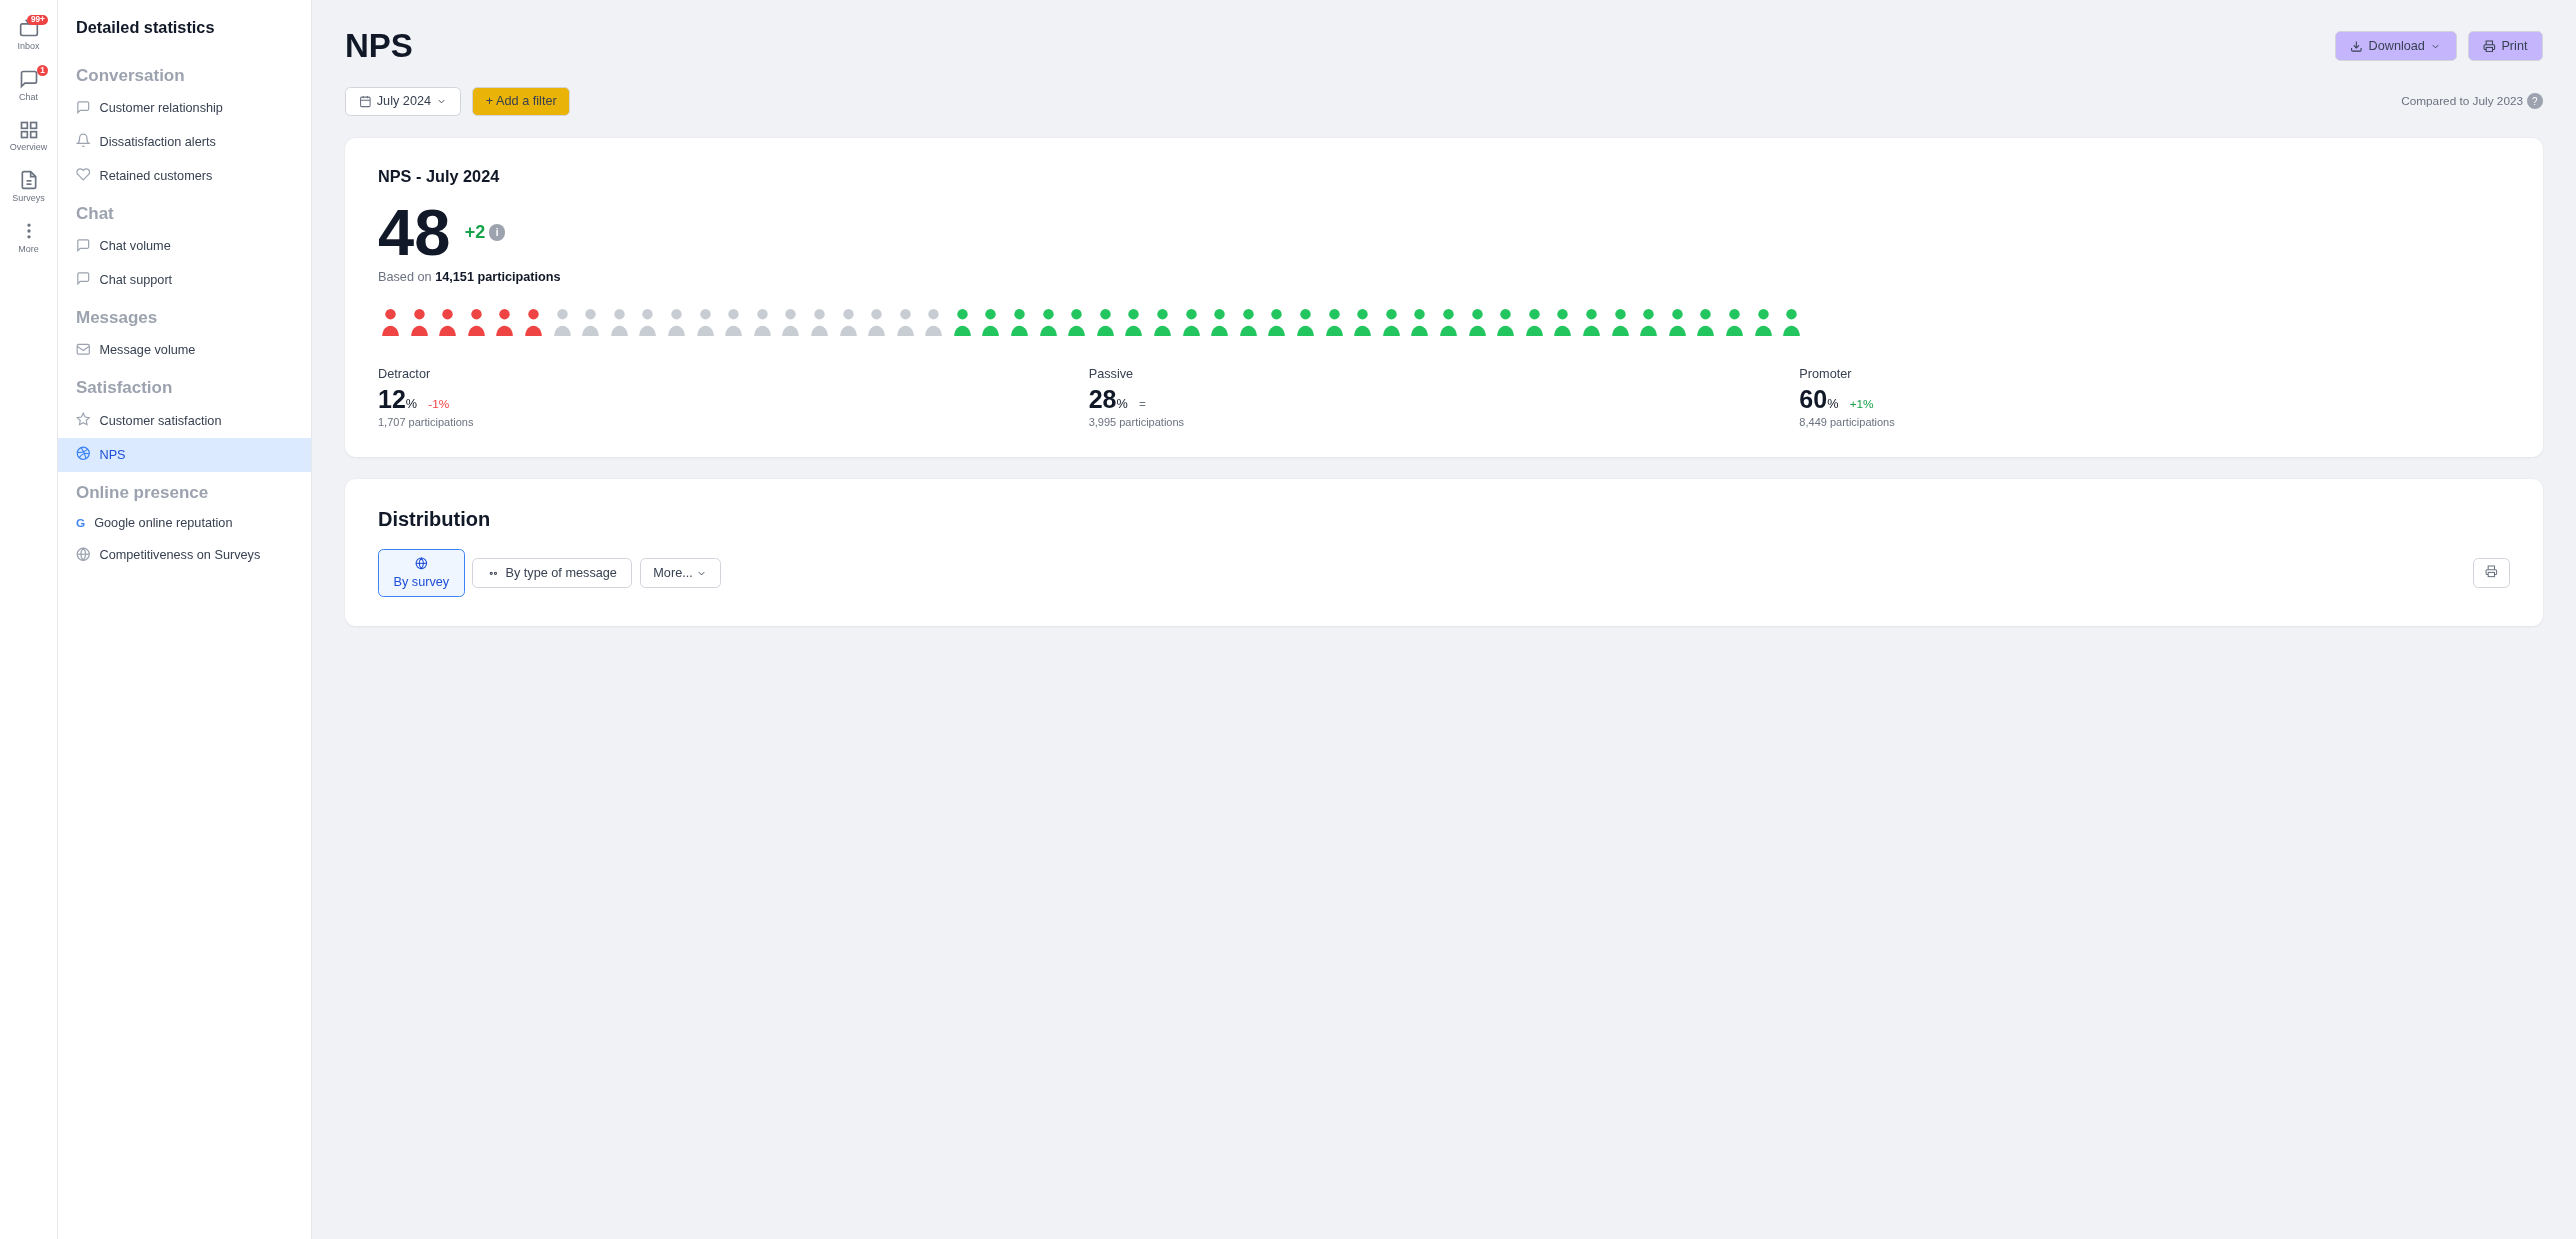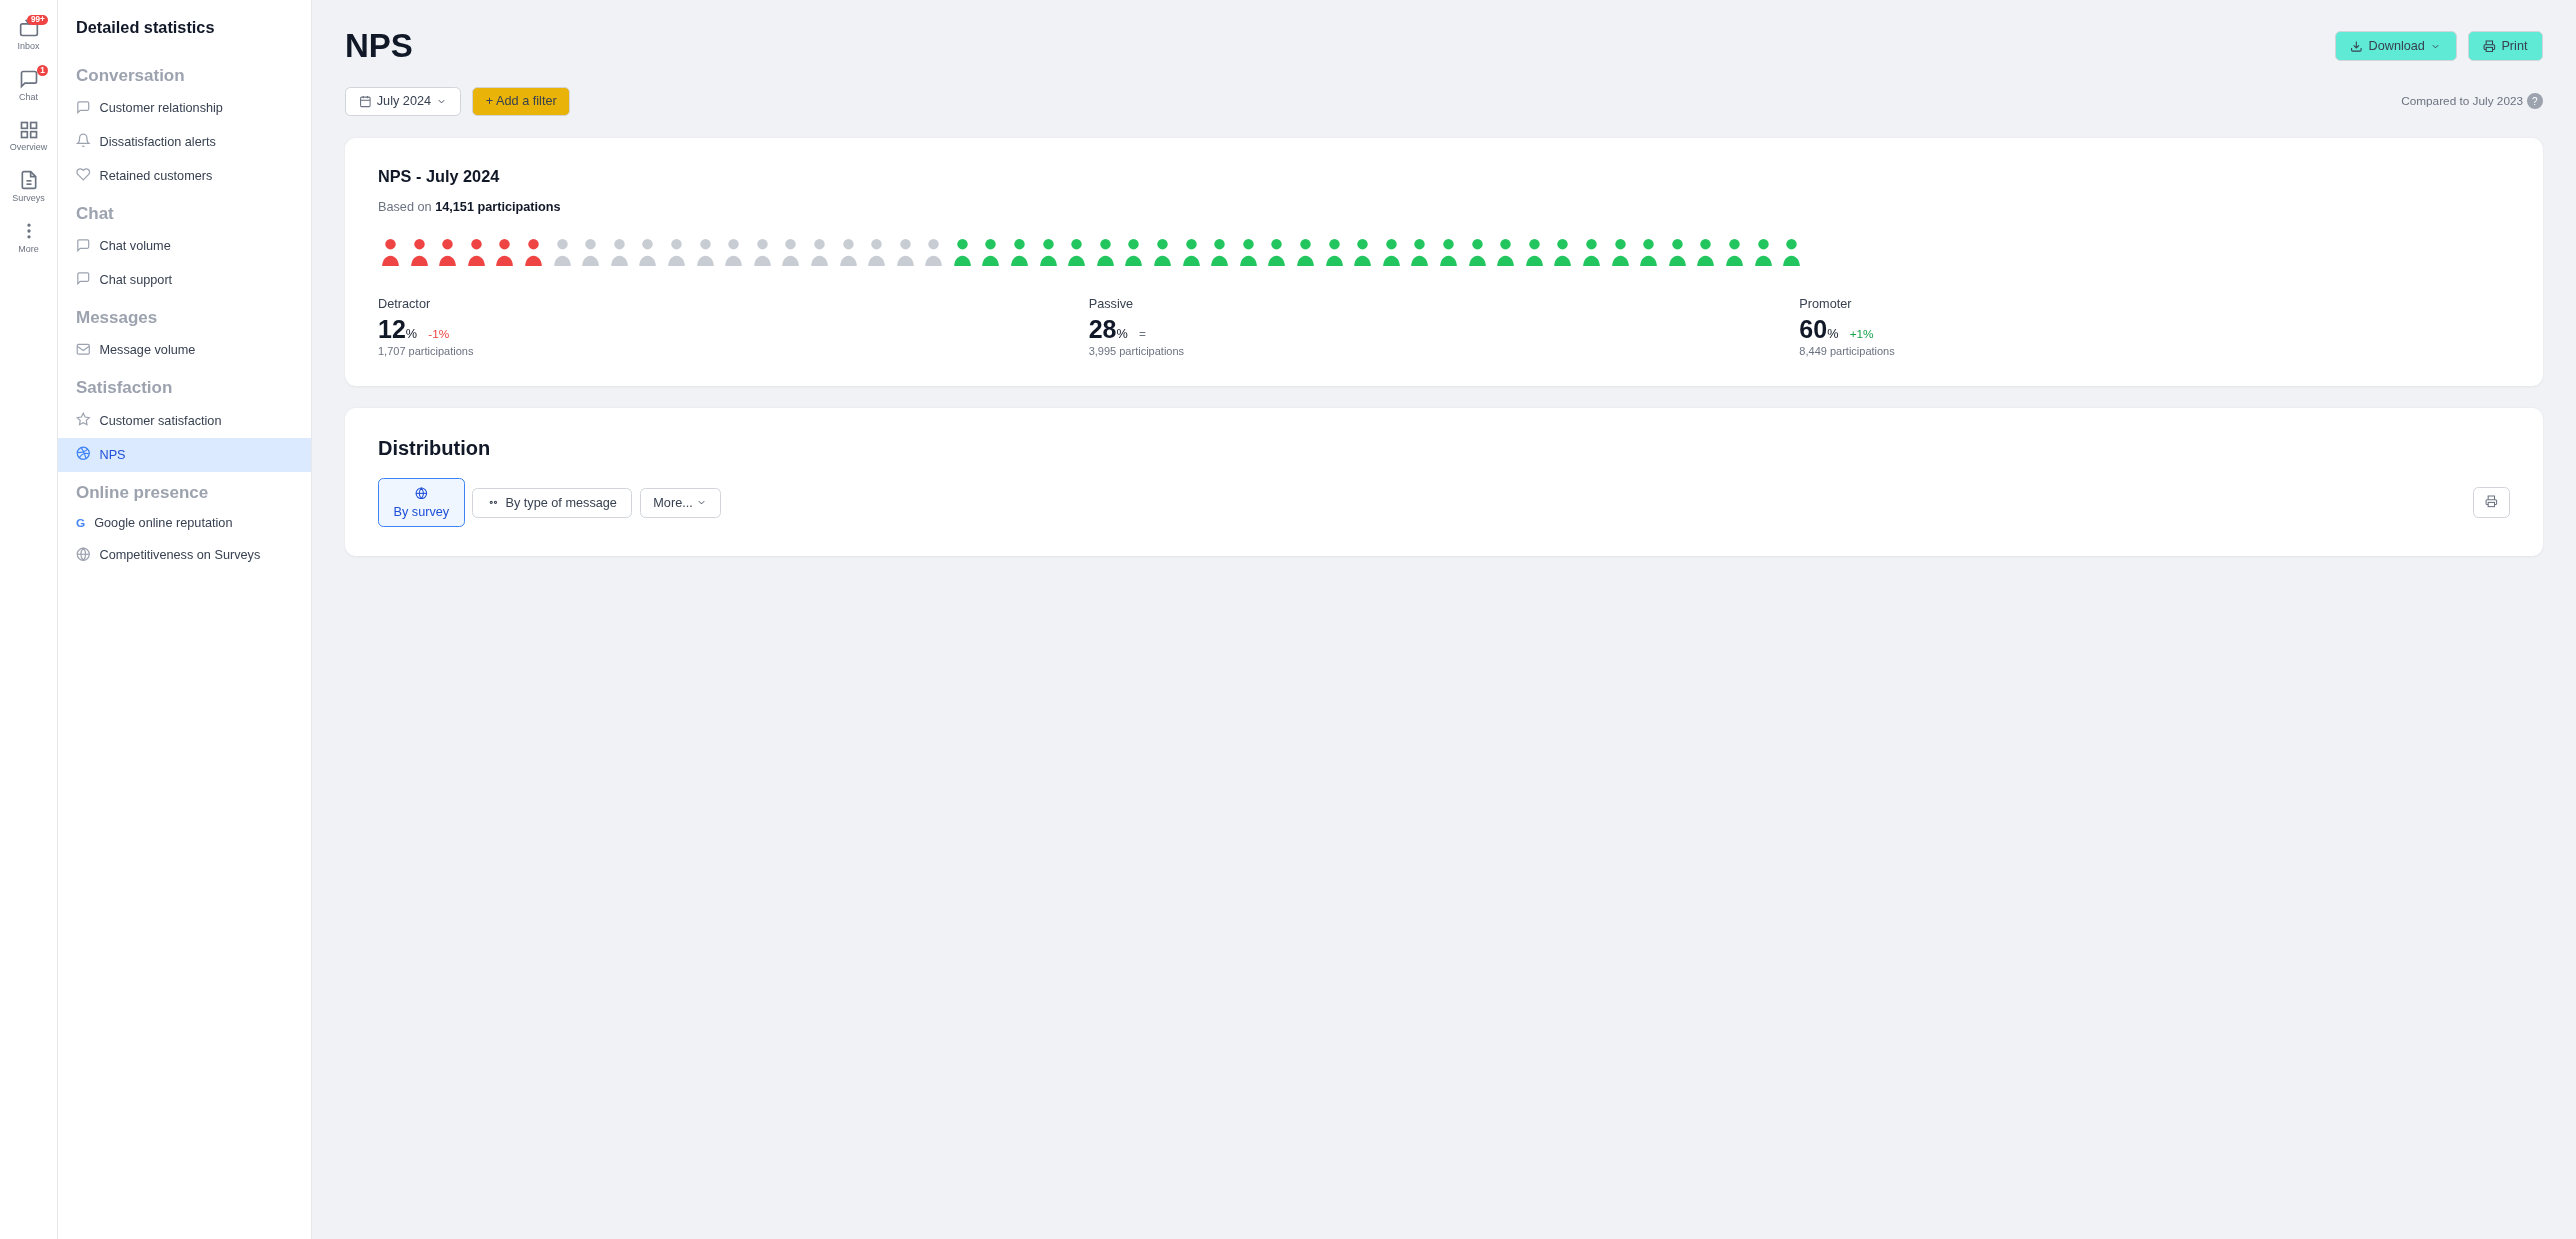--- a/index.html
+++ b/index.html
@@ -108,21 +108,21 @@
       gap: 11px;
       align-items: center;
     }
     .btn-download, .btn-print {
       display: flex;
       align-items: center;
       gap: 5.4px;
       padding: 7.2px 14.5px;
       border: 0.9px solid #d1d5db;
       border-radius: 5.4px;
-      background: #5eead4;
+      background: #c4b5fd;
       cursor: pointer;
       font-size: 12.7px;
       color: #374151;
     }
 
     
     .filter-bar {
       display: flex;
       align-items: center;
       gap: 11px;
@@ -511,20 +511,27 @@
     </div>
     <div class="compared-text">
       <span>Compared to July 2023</span>
       <span class="nps-info-icon">?</span>
     </div>
   </div>
 
   <div class="nps-card">
     <div class="nps-card-title">NPS - July 2024</div>
 
+    <div class="nps-score-row">
+      <span class="nps-score">48</span>
+      <span class="nps-change">
+        <span>+2</span>
+        <span class="nps-info-icon">i</span>
+      </span>
+    </div>
 
     <div class="nps-participations">
       <span>Based on</span>
       <strong>14,151 participations</strong>
     </div>
 
     <div class="people-viz" id="people-viz">
     <span><svg width="25" height="33" viewBox="0 0 24 30" fill="#ef4444">
             <circle cx="12" cy="7" r="5"></circle>
             <path d="M4 28c0-6 4-10 8-10s8 4 8 10"></path>

